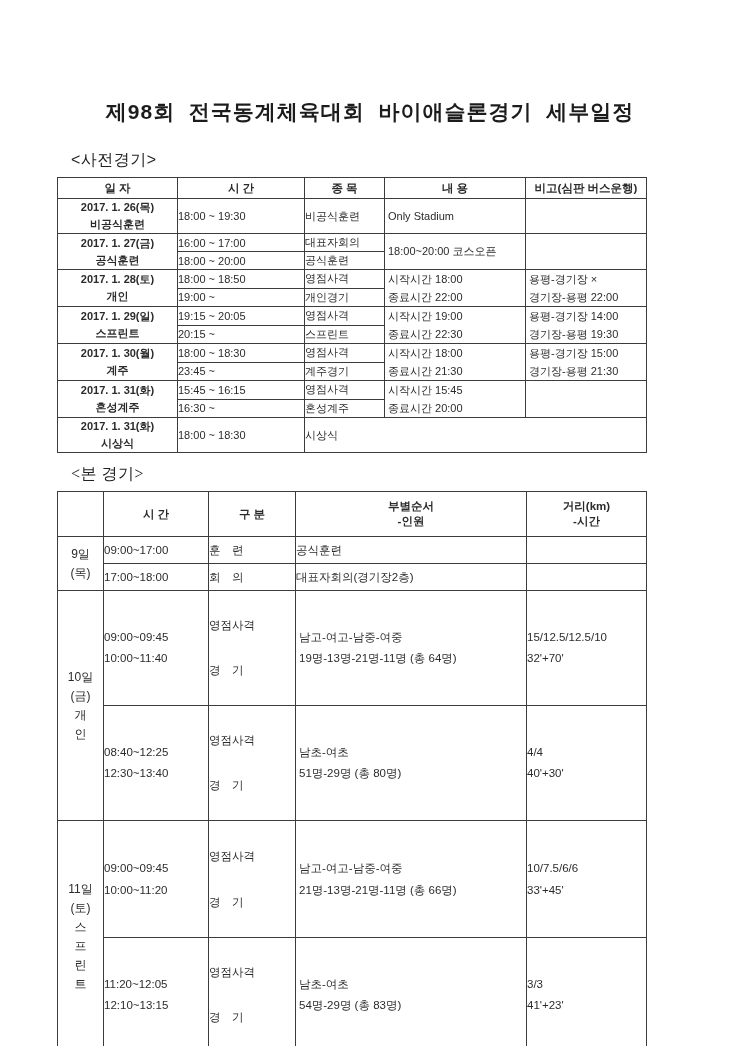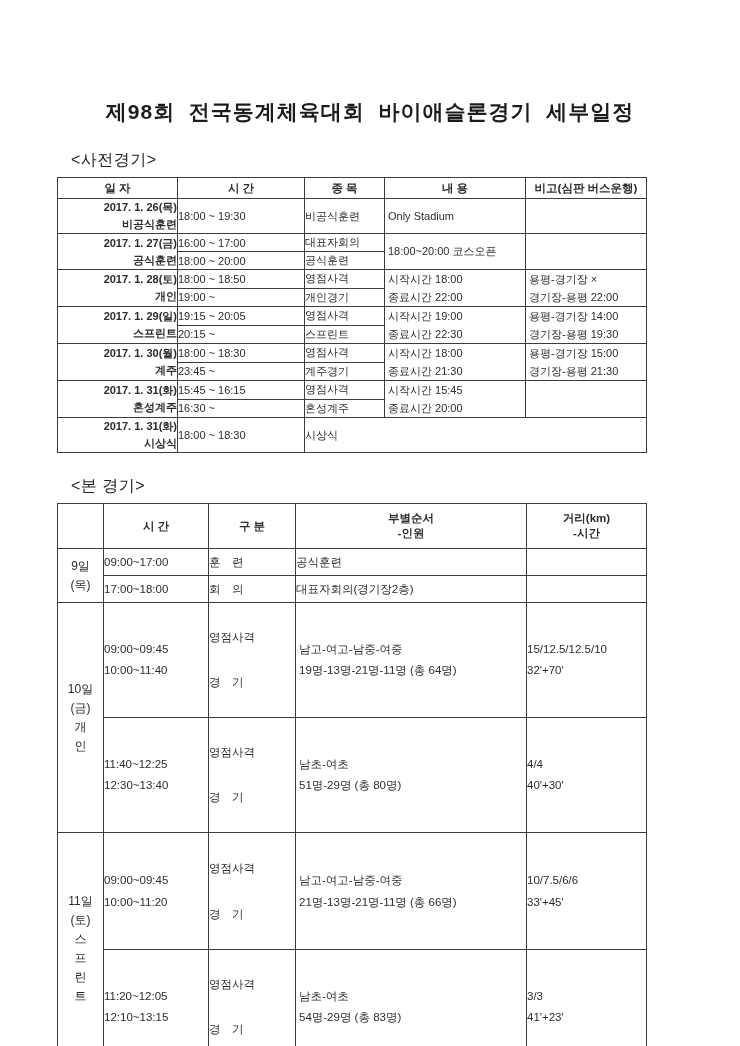--- a/index.html
+++ b/index.html
@@ -21,21 +21,21 @@
     letter-spacing:1px;
     color:#1c1c1c;
     white-space:pre;
   }
   .section-label {
     margin:24px 0 6px 71px;
     font-size:16px;
     color:#222;
     letter-spacing:0.5px;
   }
-  .section-label.second { margin-top:23px; }
+  .section-label.second { margin-top:11px;font-family:Liberation Serif, serif; }
 
   table {
     border-collapse:collapse;
     table-layout:fixed;
     margin-left:57px;
     width:589px;
     font-size:11px;
     color:#2b2b2b;
   }
   td, th { border:1px solid #3c3c3c; padding:0; vertical-align:middle; overflow:hidden; }
@@ -44,21 +44,21 @@
   .c { text-align:left; }
   .l { text-align:left; padding-left:3px; }
   .pre { white-space:pre;font-family:Liberation Serif, serif; }
 
   
   .t1 .hrow { height:21px; }
   .t1 .h34 { height:34px; }
   .t1 .h18 { height:18px; }
   .t1 .h31 { height:31px; }
   .t1 .date { text-align:center; font-weight:bold; }
-  .t1 .date div { line-height:17px;text-align:right; }
+  .t1 .date div { line-height:17px; }
   .t1 .two div { line-height:18px; }
 
   
   .t2 { font-size:11.5px; }
   .t2 .hrow { height:45px; }
   .t2 .hrow div { line-height:15px; }
   .t2 .h27 { height:27px; }
   .t2 .h49 { height:49px; }
   .t2 .h58 { height:58px; }
   .t2 .h57 { height:57px; }
@@ -275,21 +275,21 @@
         <div>남고-여고-남중-여중</div>
         <div>19명-13명-21명-11명 (총 64명)</div>
       </td>
       <td class="c two">
         <div>15/12.5/12.5/10</div>
         <div>32'+70'</div>
       </td>
     </tr>
     <tr class="h49">
       <td class="c two">
-        <div>11:40~12:25</div>
+        <div>08:40~12:25</div>
         <div>12:30~13:40</div>
       </td>
       <td class="c two pre">
         <div>영점사격</div>
         <div>경    기</div>
       </td>
       <td class="l two">
         <div>남초-여초</div>
         <div>51명-29명 (총 80명)</div>
       </td>

